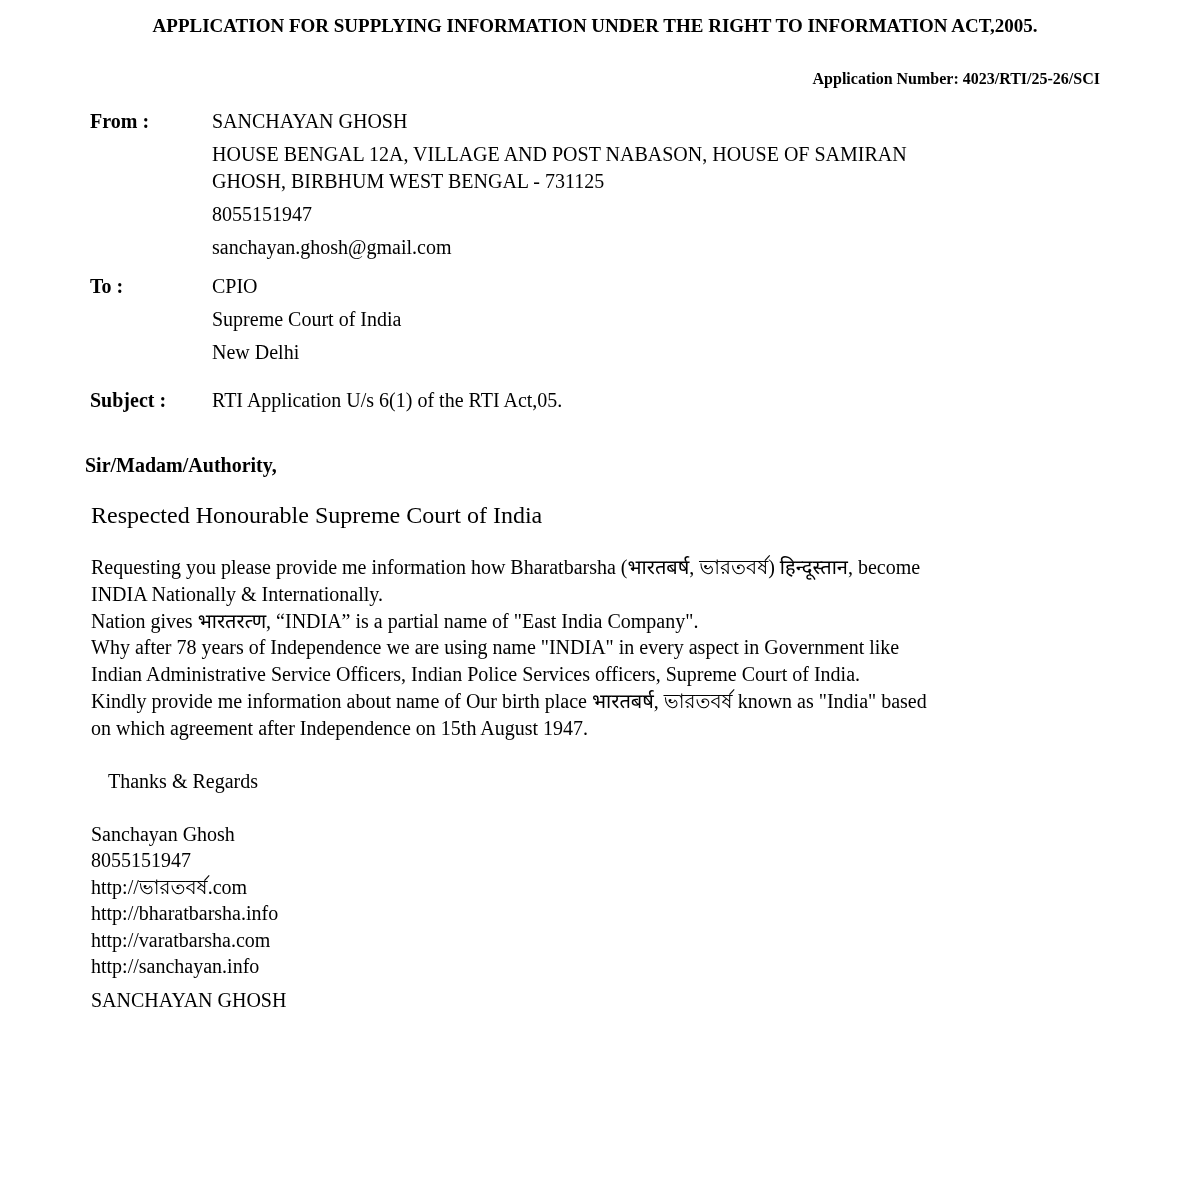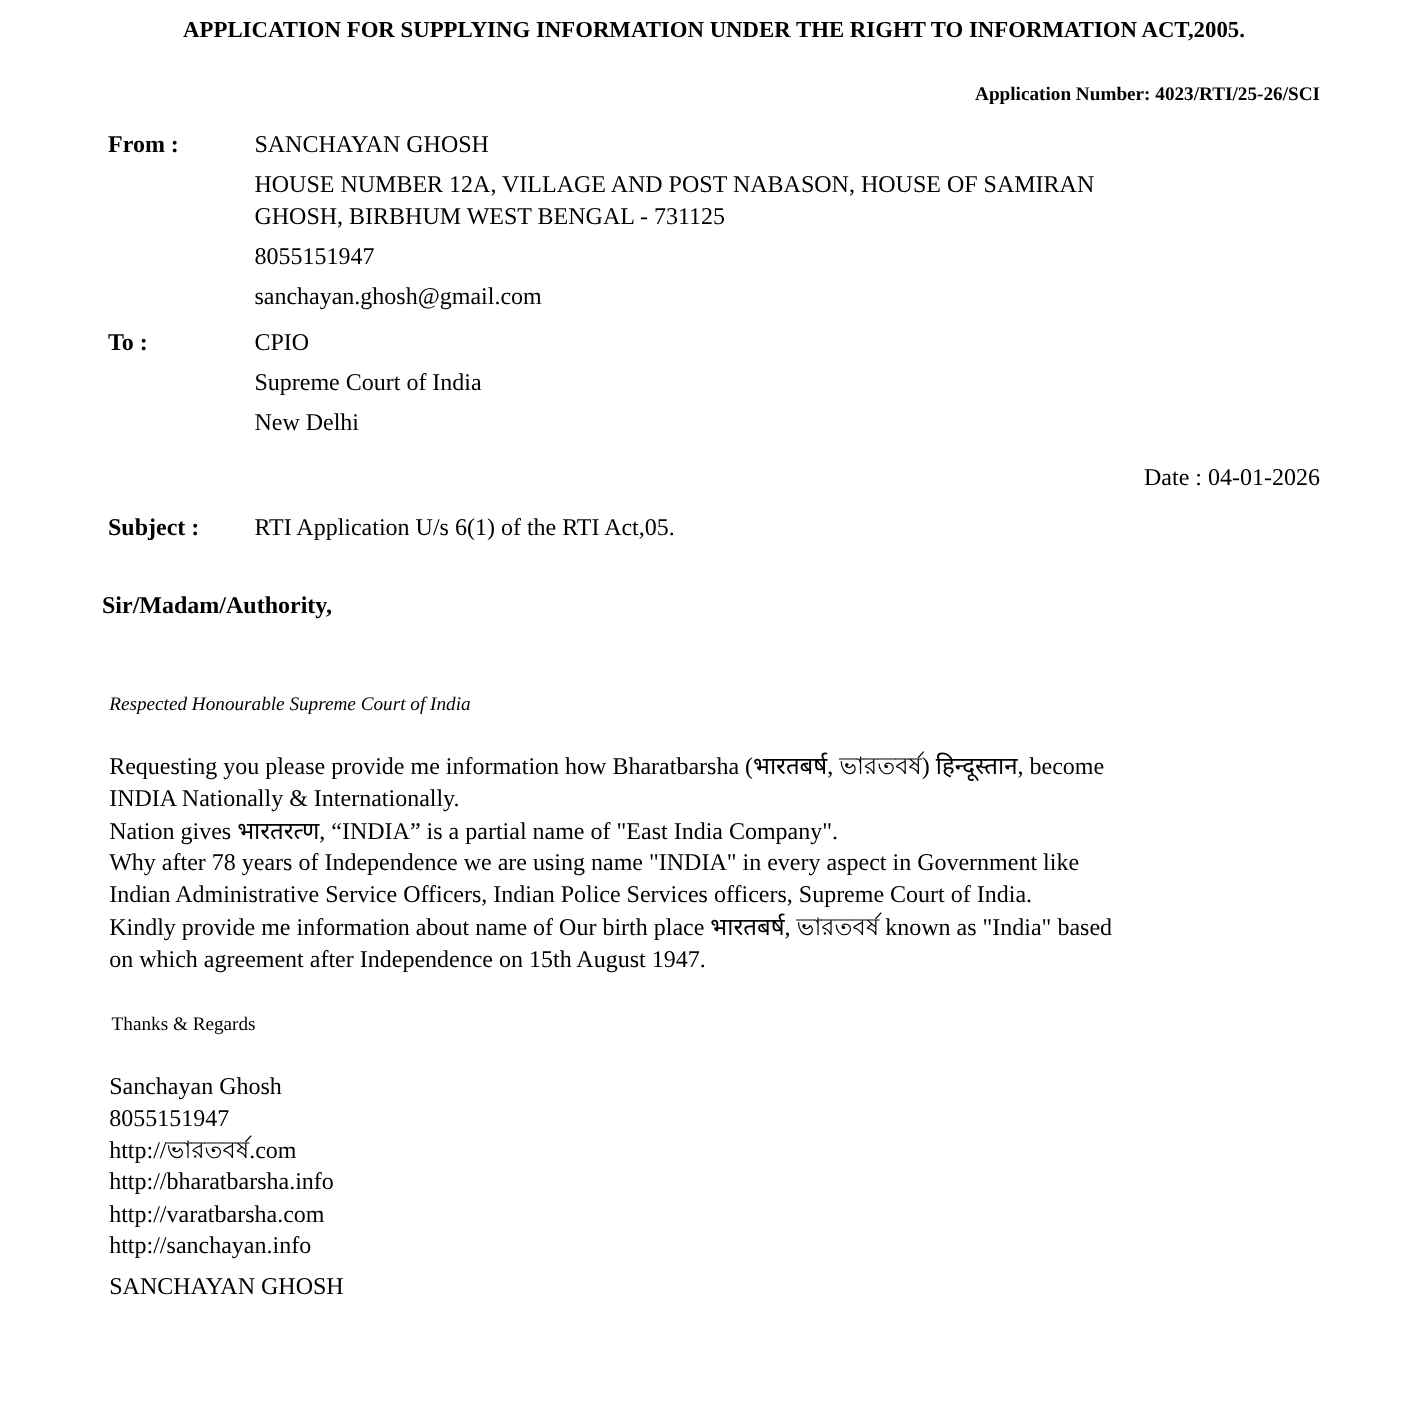--- a/index.html
+++ b/index.html
@@ -53,37 +53,36 @@
   }
   .row-subject { margin-top: 15px; }
   .salutation {
     font-weight: bold;
     font-size: 20px;
     line-height: 27px;
     margin-top: 38px;
     margin-left: -5px;
   }
   .greeting {
-    font-size: 16px;
+    font-size: 24px;
     line-height: 27px;
-    margin-top: 55px;
+    margin-top: 23px;
     margin-left: 1px;
-    font-style: italic;
   }
   .body-para {
     font-size: 20px;
     line-height: 26.8px;
     margin-top: 25px;
     margin-left: 1px;
   }
   .thanks {
-    font-size: 16px;
+    font-size: 20px;
     line-height: 27px;
     margin-top: 26px;
-    margin-left: 3px;
+    margin-left: 18px;
   }
   .sig-block {
     font-size: 20px;
     line-height: 26.5px;
     margin-top: 26px;
     margin-left: 1px;
   }
   .valediction {
     font-size: 20px;
     line-height: 27px;
@@ -104,38 +103,37 @@
 
   <div class="title">APPLICATION FOR SUPPLYING INFORMATION UNDER THE RIGHT TO INFORMATION ACT,2005.</div>
 
   <div class="app-number">Application Number: 4023/RTI/25-26/SCI</div>
 
   <div class="row row-from">
     <div class="label">From :</div>
     <div class="content">
       <div class="item">SANCHAYAN GHOSH</div>
       <div class="item">
-        <div>HOUSE NUMBER 12A, VILLAGE AND POST NABASON, HOUSE OF SAMIRAN</div>
+        <div>HOUSE BENGAL 12A, VILLAGE AND POST NABASON, HOUSE OF SAMIRAN</div>
         <div>GHOSH, BIRBHUM WEST BENGAL - 731125</div>
       </div>
       <div class="item">8055151947</div>
       <div class="item">sanchayan.ghosh@gmail.com</div>
     </div>
   </div>
 
   <div class="row row-to">
     <div class="label">To :</div>
     <div class="content">
       <div class="item">CPIO</div>
       <div class="item">Supreme Court of India</div>
       <div class="item">New Delhi</div>
     </div>
   </div>
 
-  <div class="date-line">Date : 04-01-2026</div>
 
   <div class="row row-subject">
     <div class="label">Subject :</div>
     <div class="content">RTI Application U/s 6(1) of the RTI Act,05.</div>
   </div>
 
   <div class="salutation">Sir/Madam/Authority,</div>
 
   <div class="greeting">Respected Honourable Supreme Court of India</div>
 

